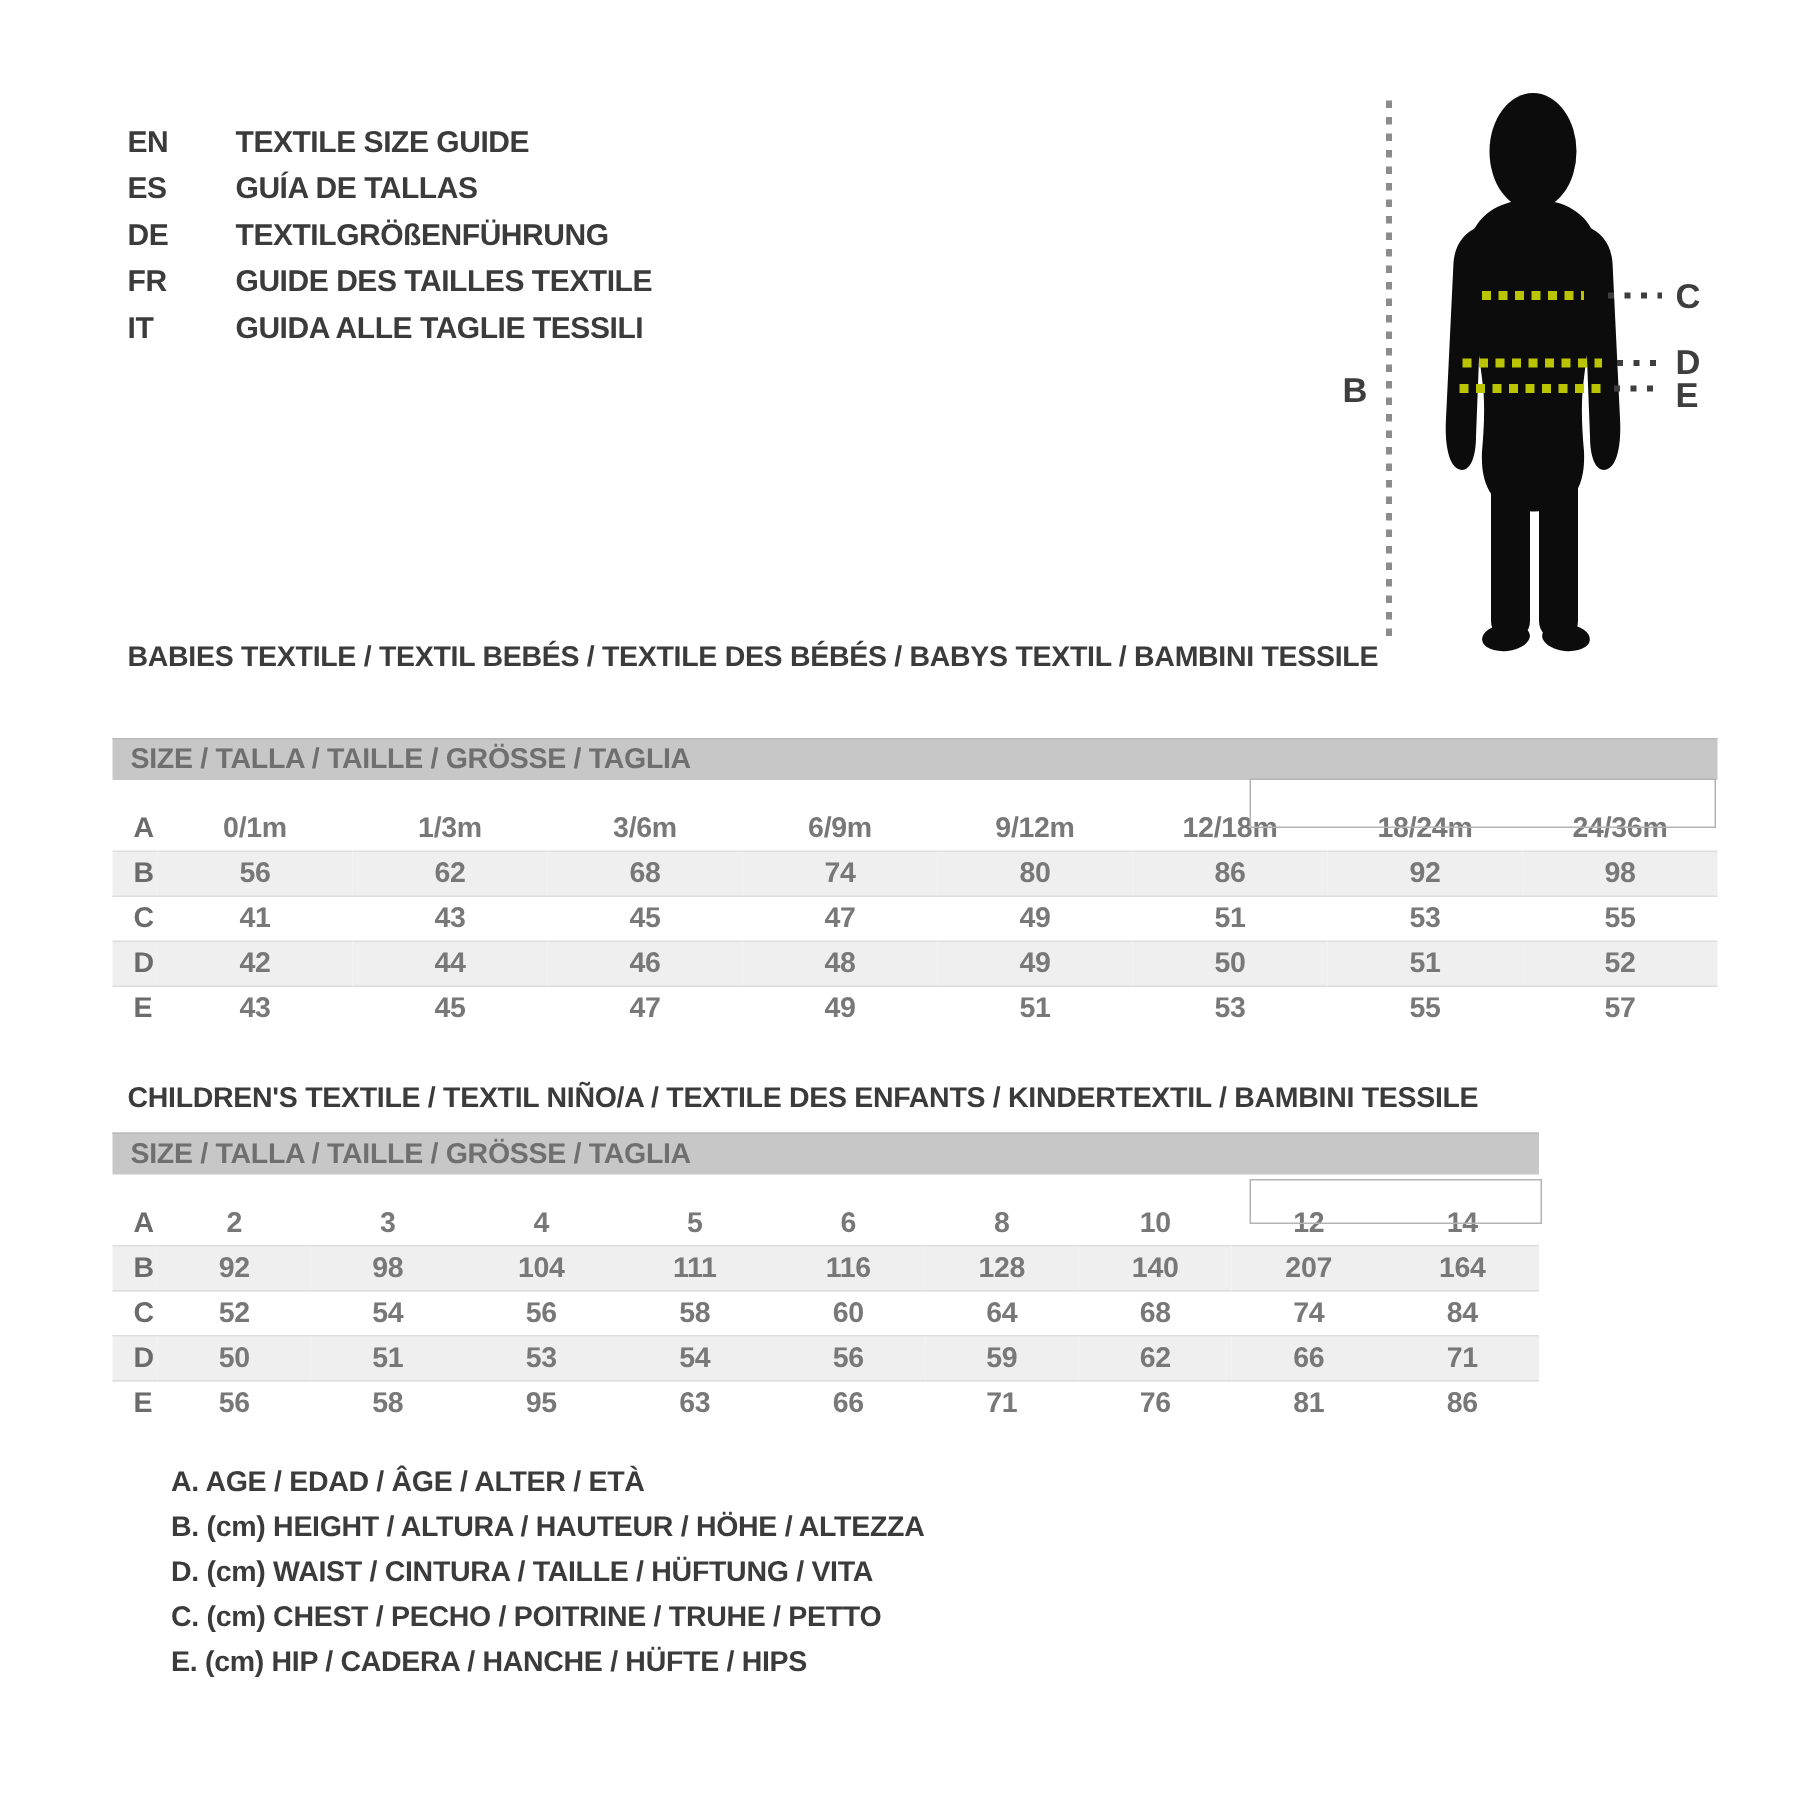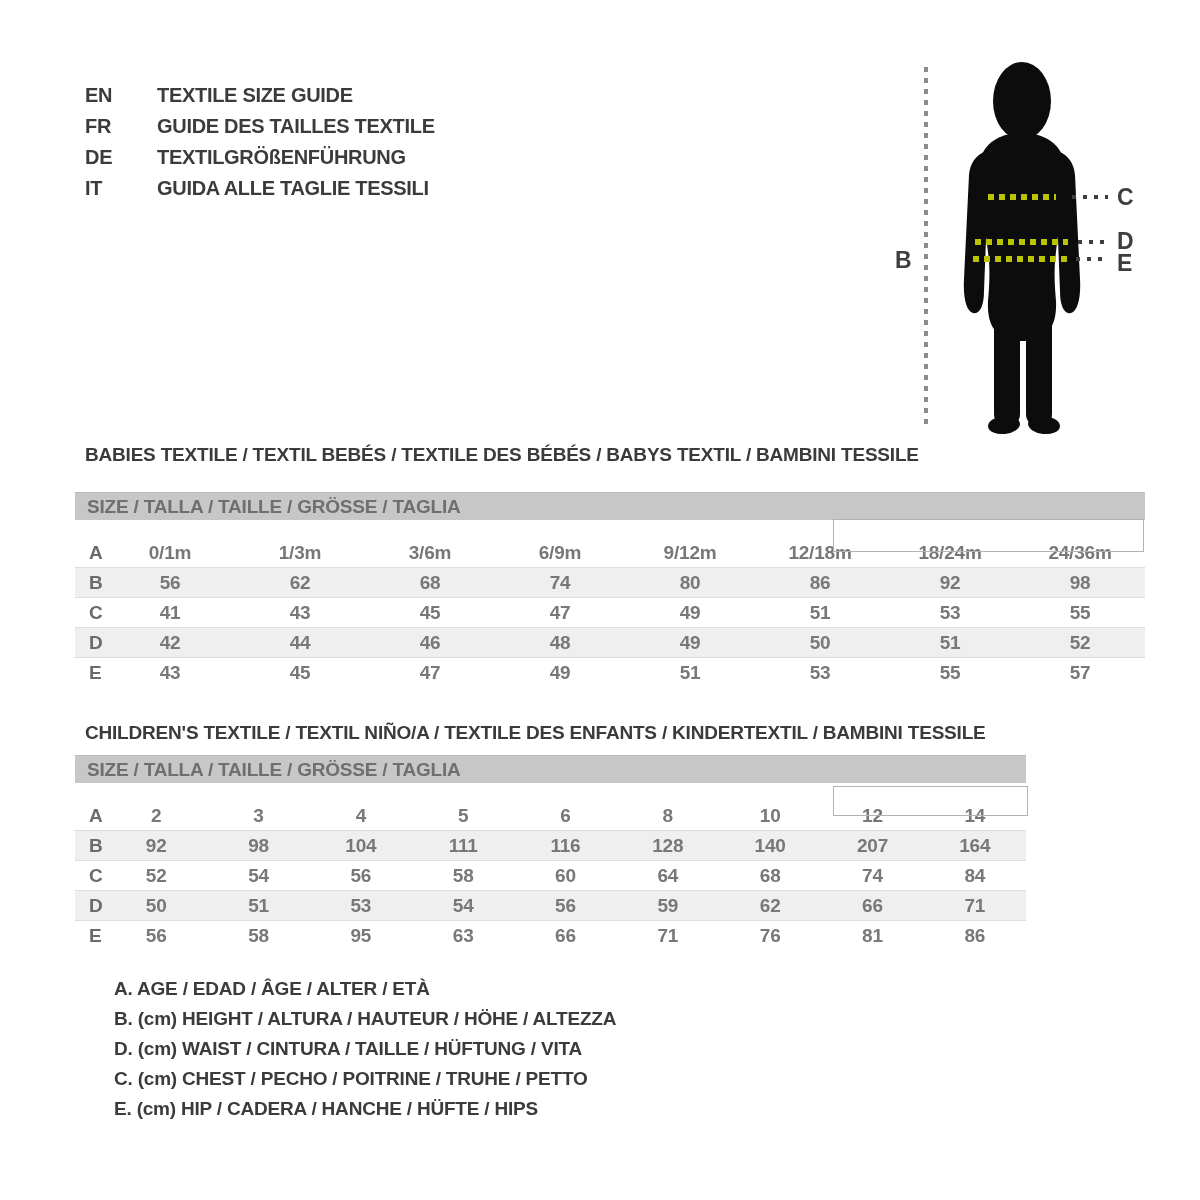--- a/index.html
+++ b/index.html
@@ -35,26 +35,30 @@
 <body>
 
 <div class="canvas">
 
   <div class="lang-block">
       <div class="lang-row">
         <span class="lang-code">EN</span>
         <span>TEXTILE SIZE GUIDE</span>
       </div>
       <div class="lang-row">
+        <span class="lang-code">ES</span>
+        <span>GUÍA DE TALLAS</span>
+      </div>
+      <div class="lang-row">
+        <span class="lang-code">DE</span>
+        <span>TEXTILGRÖßENFÜHRUNG</span>
+      </div>
+      <div class="lang-row">
         <span class="lang-code">FR</span>
         <span>GUIDE DES TAILLES TEXTILE</span>
-      </div>
-      <div class="lang-row">
-        <span class="lang-code">DE</span>
-        <span>TEXTILGRÖßENFÜHRUNG</span>
       </div>
       <div class="lang-row">
         <span class="lang-code">IT</span>
         <span>GUIDA ALLE TAGLIE TESSILI</span>
       </div>
     </div>
 
   <div class="figure">
     <svg width="300" height="390" viewBox="0 0 300 390">
 
@@ -86,21 +90,21 @@
       <line x1="192" y1="142" x2="228" y2="142" stroke="#3e3e3e" stroke-width="4" stroke-dasharray="4 7"></line>
       <line x1="198" y1="187" x2="228" y2="187" stroke="#3e3e3e" stroke-width="4" stroke-dasharray="4 7"></line>
       <line x1="196" y1="204" x2="228" y2="204" stroke="#3e3e3e" stroke-width="4" stroke-dasharray="4 7"></line>
 
       <text x="237" y="150" font-size="23" font-weight="bold" fill="#3e3e3e">C</text>
       <text x="237" y="194" font-size="23" font-weight="bold" fill="#3e3e3e">D</text>
       <text x="237" y="216" font-size="23" font-weight="bold" fill="#3e3e3e">E</text>
     </svg>
   </div>
 
-  <div class="section-title" style="top:444px;">BABIES TEXTILE / TEXTIL BEBÉS / TEXTILE DES BÉBÉS / BABYS TEXTIL  / BAMBINI TESSILE</div>
+  <div class="section-title" style="top:428px;">BABIES TEXTILE / TEXTIL BEBÉS / TEXTILE DES BÉBÉS / BABYS TEXTIL  / BAMBINI TESSILE</div>
   <div class="table-wrap" style="left:75px;top:492px;width:1070px;">
     <div class="bar">SIZE / TALLA / TAILLE / GRÖSSE / TAGLIA</div>
     <table class="size-table">
         <colgroup>
           <col style="width: 30px;">
           <col>
           <col>
           <col>
           <col>
           <col>

